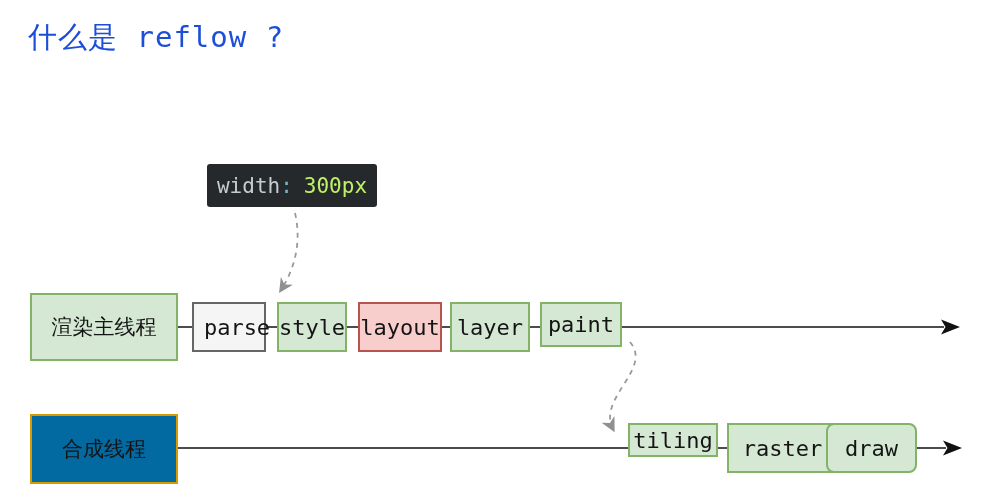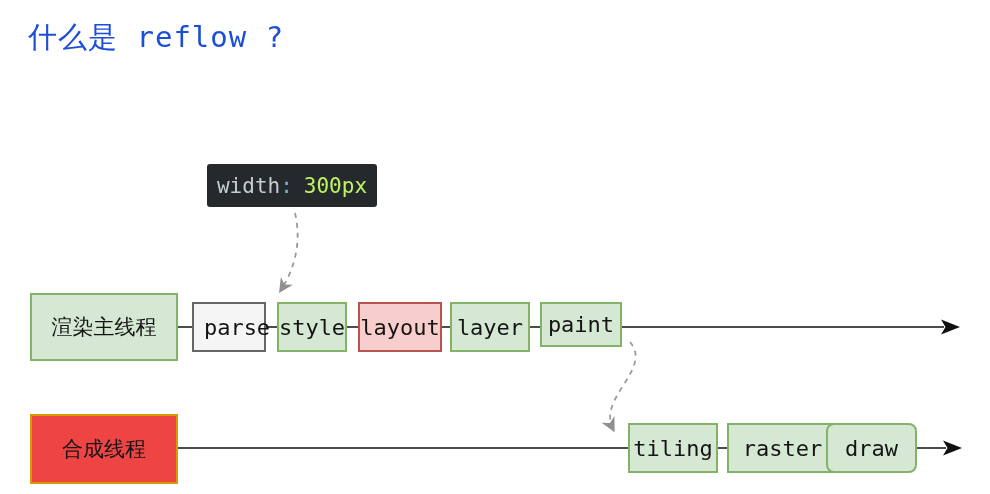--- a/index.html
+++ b/index.html
@@ -27,29 +27,29 @@
     display:flex;align-items:center;justify-content:center;
     font-size:22px;color:#141414;z-index:2;
   }
   .thread{
     font-family:"DejaVu Sans","Liberation Sans",sans-serif;
     font-size:21px;
   }
   .green{background:#d5e8d4;border-color:#82b366;}
   .gray{background:#f5f5f5;border-color:#666666;padding-left:16px;}
   .red{background:#f8cecc;border-color:#b85450;}
-  .orange{background:#ef4444;border-color:#d79b00;text-align:right;}
+  .orange{background:#0369a1;border-color:#d79b00;text-align:right;}
   .thread-main{left:30px;top:293px;width:148px;height:68px;}
   .thread-comp{left:30px;top:414px;width:148px;height:70px;}
   .st-parse {left:192px;top:302px;width:74px;height:50px;}
   .st-style {left:277px;top:302px;width:70px;height:50px;}
   .st-layout{left:358px;top:302px;width:84px;height:50px;}
   .st-layer {left:450px;top:302px;width:80px;height:50px;}
   .st-paint {left:540px;top:302px;width:82px;height:45px;}
-  .st-tiling{left:628px;top:423px;width:90px;height:50px;}
+  .st-tiling{left:628px;top:423px;width:90px;height:34px;}
   .st-raster{left:727px;top:423px;width:111px;height:50px;}
   .st-draw  {left:826px;top:423px;width:91px;height:50px;border-radius:8px;}
   svg.wires{position:absolute;left:0;top:0;z-index:1;}
 </style>
 </head>
 <body>
 
 <div class="title">什么是 reflow ?</div>
 
 <div class="tooltip">

